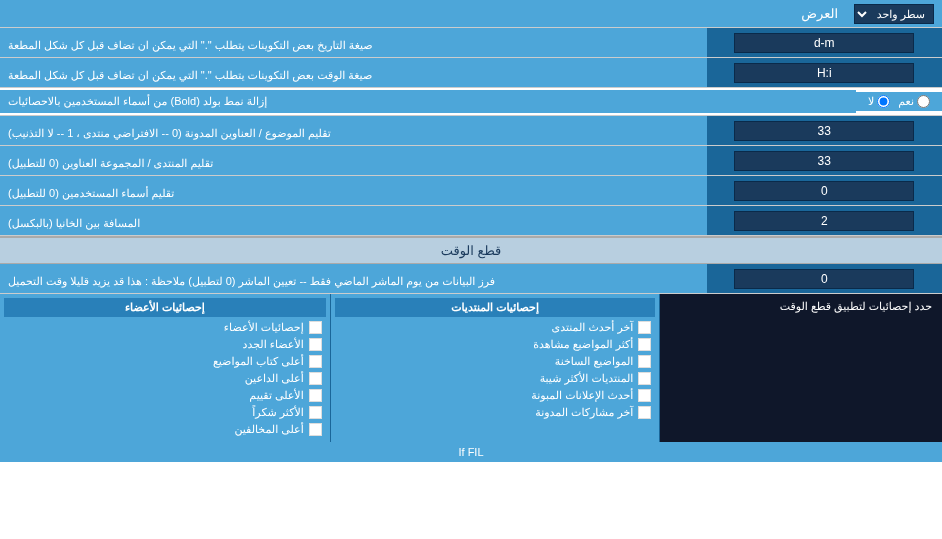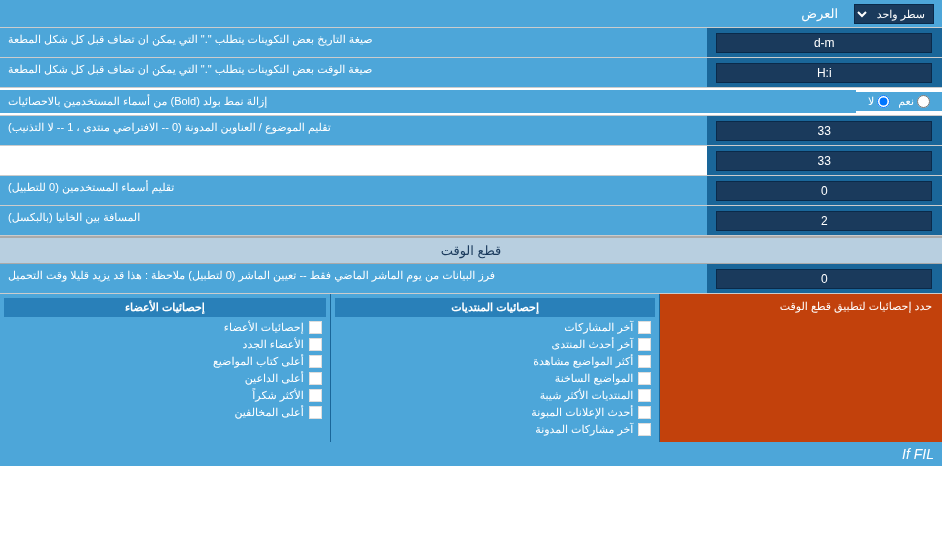--- a/index.html
+++ b/index.html
@@ -21,21 +21,21 @@
       align-items: stretch;
       border-bottom: 1px solid #ccc;
       min-height: 30px;
     }
 
     .label-cell {
       background: #4da6d9;
       color: #fff;
       padding: 4px 8px;
       display: flex;
-      align-items: flex-start;
+      align-items: flex-end;
       justify-content: flex-end;
       text-align: right;
       font-size: 11px;
       line-height: 1.4;
     }
 
     .input-cell {
       background: #1a6699;
       display: flex;
       align-items: center;
@@ -47,21 +47,21 @@
       background: #1a3a5c;
       color: #fff;
       border: 1px solid #0a2a4a;
       padding: 2px 6px;
       font-size: 12px;
       text-align: center;
       direction: ltr;
     }
 
     .input-field-wide {
-      width: 216px;
+      width: 180px;
     }
 
     
     .top-row {
       display: flex;
       align-items: center;
       justify-content: space-between;
       background: #4da6d9;
       border-bottom: 1px solid #ccc;
       min-height: 28px;
@@ -128,21 +128,21 @@
       border-bottom: 1px solid #aaa;
     }
 
     
     .bottom-area {
       background: #4da6d9;
       display: flex;
     }
 
     .bottom-right-label {
-      background: #c2410c;
+      background: #0f172a;
       color: #fff;
       padding: 6px 10px;
       font-size: 11px;
       text-align: right;
       flex: 0 0 30%;
       border-left: 1px solid #1a6699;
     }
 
     .bottom-center {
       flex: 0 0 35%;
@@ -241,20 +241,23 @@
     </div>
     <div class="label-cell w75">
       <span>تقليم الموضوع / العناوين المدونة (0 -- الافتراضي منتدى ، 1 -- لا التذنيب)</span>
     </div>
   </div>
 
   <div class="row">
     <div class="input-cell w25">
       <input class="input-field input-field-wide" type="text" value="33" style="">
     </div>
+    <div class="label-cell w75">
+      <span>تقليم المنتدى / المجموعة العناوين (0 للتطبيل)</span>
+    </div>
   </div>
 
   <div class="row">
     <div class="input-cell w25">
       <input class="input-field input-field-wide" type="text" value="0" style="">
     </div>
     <div class="label-cell w75">
       <span>تقليم أسماء المستخدمين (0 للتطبيل)</span>
     </div>
   </div>
@@ -281,24 +284,20 @@
   </div>
 
   <div class="bottom-area">
 
     <div class="bottom-right-label">حدد إحصائيات لتطبيق قطع الوقت</div>
 
     <div class="bottom-center">
       <div class="col-header-bar">إحصائيات المنتديات</div>
       <div class="cb-item">
         <span class="cb-box"></span>
-        <span>آخر المشاركات</span>
-      </div>
-      <div class="cb-item">
-        <span class="cb-box"></span>
         <span>آخر أحدث المنتدى</span>
       </div>
       <div class="cb-item">
         <span class="cb-box"></span>
         <span>أكثر المواضيع مشاهدة</span>
       </div>
       <div class="cb-item">
         <span class="cb-box"></span>
         <span>المواضيع الساخنة</span>
       </div>
@@ -329,26 +328,30 @@
       <div class="cb-item">
         <span class="cb-box"></span>
         <span>أعلى كتاب المواضيع</span>
       </div>
       <div class="cb-item">
         <span class="cb-box"></span>
         <span>أعلى الداعين</span>
       </div>
       <div class="cb-item">
         <span class="cb-box"></span>
+        <span>الأعلى تقييم</span>
+      </div>
+      <div class="cb-item">
+        <span class="cb-box"></span>
         <span>الأكثر شكراً</span>
       </div>
       <div class="cb-item">
         <span class="cb-box"></span>
         <span>أعلى المخالفين</span>
       </div>
     </div>
   </div>
 
-  <div style="background:#4da6d9; padding:4px 8px; color:#fff; font-size:14px; text-align:right;font-style:italic;">
+  <div style="background:#4da6d9; padding:4px 8px; color:#fff; font-size:11px; text-align:center;">
     <span>If FIL</span>
   </div>
 
 </div>
 
 </body></html>

